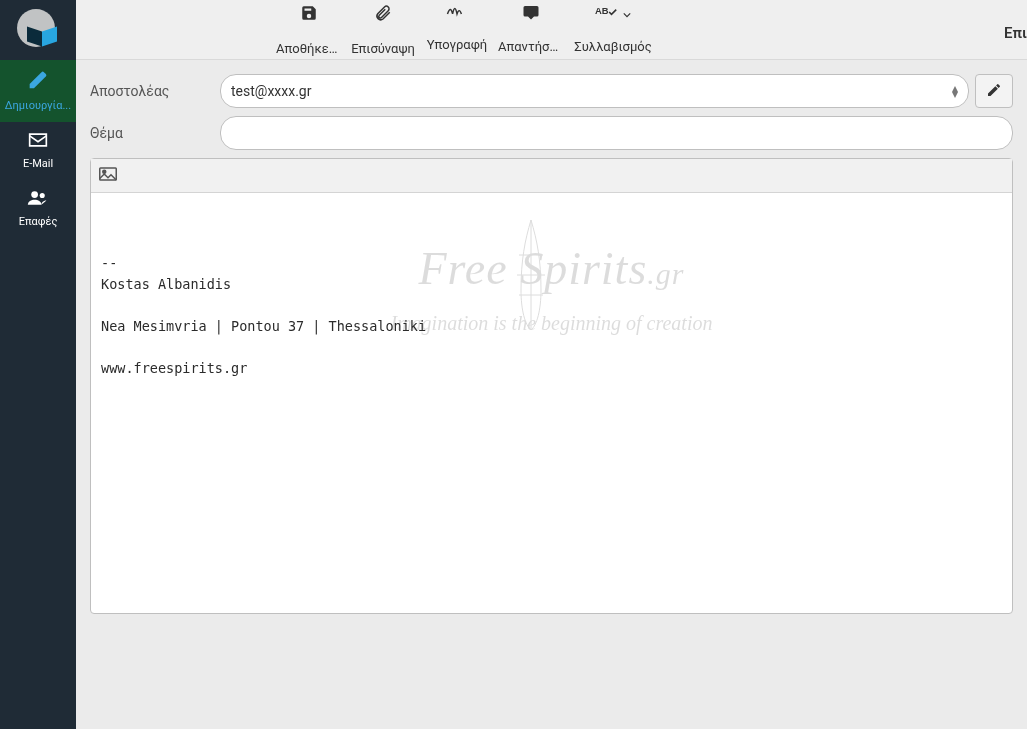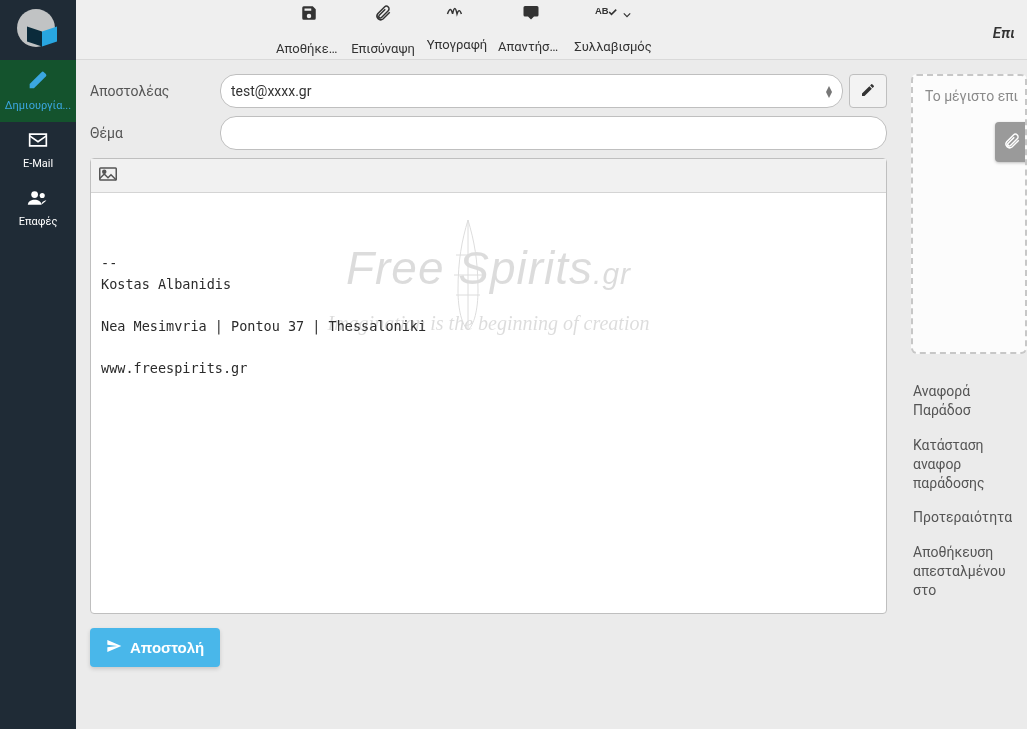--- a/index.html
+++ b/index.html
@@ -26,39 +26,39 @@
 
 
 .main { flex: 1; display: flex; flex-direction: column; min-width: 0; }
 
 
 .toolbar { height: 60px; background: #efefef; border-bottom: 1px solid #d9d9d9; display:flex; align-items:center; }
 .toolbar-wrap { display:flex; width:100%; }
 .tbtn { width: 74px; text-align:center; padding: 8px 4px; font-size: 13px; color:#333; cursor:pointer; white-space:nowrap; overflow:hidden; text-overflow:ellipsis; }
 .tbtn .ticon { display:block; margin: 0 auto 16px auto; font-weight:bold; }
 .tbtn .tlbl { display:block; overflow:hidden; text-overflow:ellipsis; }
-.toolbar .right-lbl { margin-left:auto; padding-right:12px; font-size:15px; color:#333; font-weight:600; align-self:center; padding-top:6px;font-style:italic;}
+.toolbar .right-lbl { margin-left:auto; padding-right:0; font-size:15px; color:#333; font-weight:600; align-self:center; padding-top:6px;}
 
 
 .compose { padding: 14px; }
 .field-row { display:flex; align-items:center; margin-bottom: 8px; }
 .field-label { width: 130px; color:#555; font-size:14px; }
 .field-ctrl { flex:1; display:flex; gap:6px; }
 .select-like, .input-like { flex:1; background:#fff; border:1px solid #bfbfbf; border-radius:16px; height:34px; padding: 0 10px; display:flex; align-items:center; font-size:14px; color:#333; position:relative; }
 .select-like .caret { position:absolute; right:10px; top:50%; transform:translateY(-50%); font-size:12px; color:#777; display:flex; flex-direction:column; line-height:6px;}
 .input-like.focus { border:1px solid #6bbbe8; box-shadow: 0 0 0 2px rgba(107,187,232,0.35); }
 .iconbtn { width:38px; height:34px; background:#f3f3f3; border:1px solid #bfbfbf; border-radius:4px; display:flex; align-items:center; justify-content:center; color:#333; cursor:pointer; }
 .iconbtn.plain { background:#fff; }
 
 
 .editor-wrap { border:1px solid #bfbfbf; border-radius:4px; background:#fff; }
 .editor-toolbar { height:34px; border-bottom:1px solid #d4d4d4; background:#f1f1f1; display:flex; align-items:center; padding:0 8px; }
 .editor-body { position:relative; min-height:420px; padding: 60px 10px 10px 10px; font-family: Menlo, Consolas, monospace; font-size:13.5px; color:#2b2b2b; line-height:1.55; }
 .watermark { position:absolute; top:40px; left:50%; transform:translateX(-50%); width:520px; opacity:0.16; pointer-events:none; text-align:center; }
-.watermark .brand { font-family: Liberation Sans, sans-serif; font-size:46px; font-style:italic; color:#2e2e2e; letter-spacing:1px;}
+.watermark .brand { font-family: Liberation Serif, serif; font-size:46px; font-style:italic; color:#2e2e2e; letter-spacing:1px;}
 .watermark .brand .sfx { font-size:30px; }
 .watermark .tag { font-family: Georgia, 'Times New Roman', serif; font-size:20px; font-style:italic; color:#2e2e2e; margin-top:4px;}
 .watermark .feather { position:absolute; left:46%; top:-18px; transform:translateX(-50%); }
 
 
 .sendbar { padding: 14px 0 0 0; }
 .sendbtn { background:#49b7ea; color:#fff; border:none; border-radius:4px; padding:10px 16px; font-size:15px; font-weight:600; display:inline-flex; align-items:center; gap:8px; cursor:pointer; box-shadow:0 2px 4px rgba(0,0,0,0.15);}
 
 
 .rightpanel { width: 126px; flex-shrink:0; background:#ebebeb; padding: 14px 0 14px 10px; }
@@ -236,48 +236,20 @@
                   <div>--</div>
                   <div>Kostas Albanidis</div>
                   <div>&nbsp;</div>
                   <div>Nea Mesimvria | Pontou 37 | Thessaloniki</div>
                   <div>&nbsp;</div>
                   <div>www.freespirits.gr</div>
                 </div>
             </div>
           </div>
 
-          <div class="sendbar">
-            <button class="sendbtn">
-              <span>
-                <svg width="16" height="16" viewBox="0 0 24 24" fill="#fff">
-                    <path d="M2 21l21-9L2 3v7l15 2-15 2v7z"></path>
-                  </svg>
-              </span>
-              <span>Αποστολή</span>
-            </button>
-          </div>
 
         </div>
       </div>
 
-      <div class="rightpanel">
-        <div class="dropzone">
-          <div class="dztxt">Το μέγιστο επι</div>
-          <div class="clipbtn">
-            <span>
-              <svg width="18" height="20" viewBox="0 0 24 26" fill="none" stroke="#fff" stroke-width="2">
-                  <path d="M21 12l-9 9a5 5 0 0 1-7-7l9-9a3.5 3.5 0 0 1 5 5l-9 9a2 2 0 0 1-3-3l8-8"></path>
-                </svg>
-            </span>
-          </div>
-        </div>
-        <div class="opts">
-          <div class="opt">Αναφορά Παράδοσ</div>
-          <div class="opt">Κατάσταση αναφορ παράδοσης</div>
-          <div class="opt">Προτεραιότητα</div>
-          <div class="opt">Αποθήκευση απεσταλμένου στο</div>
-        </div>
-      </div>
     </div>
 
   </div>
 </div>
 
 </body></html>

